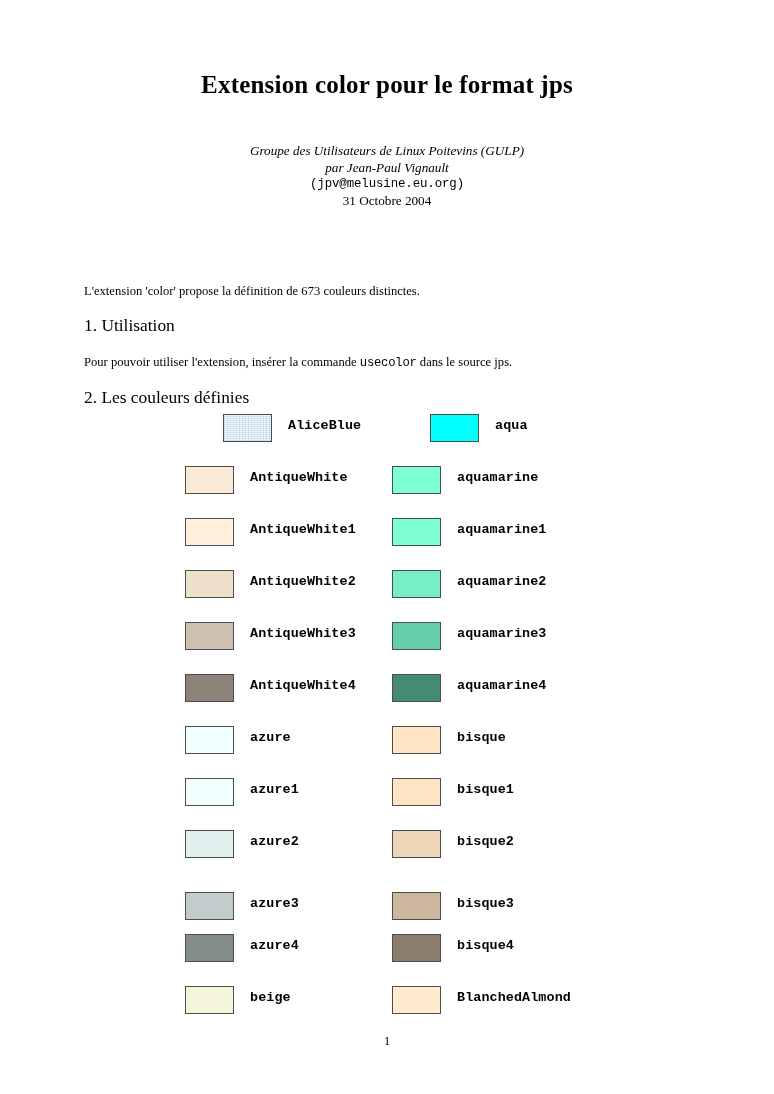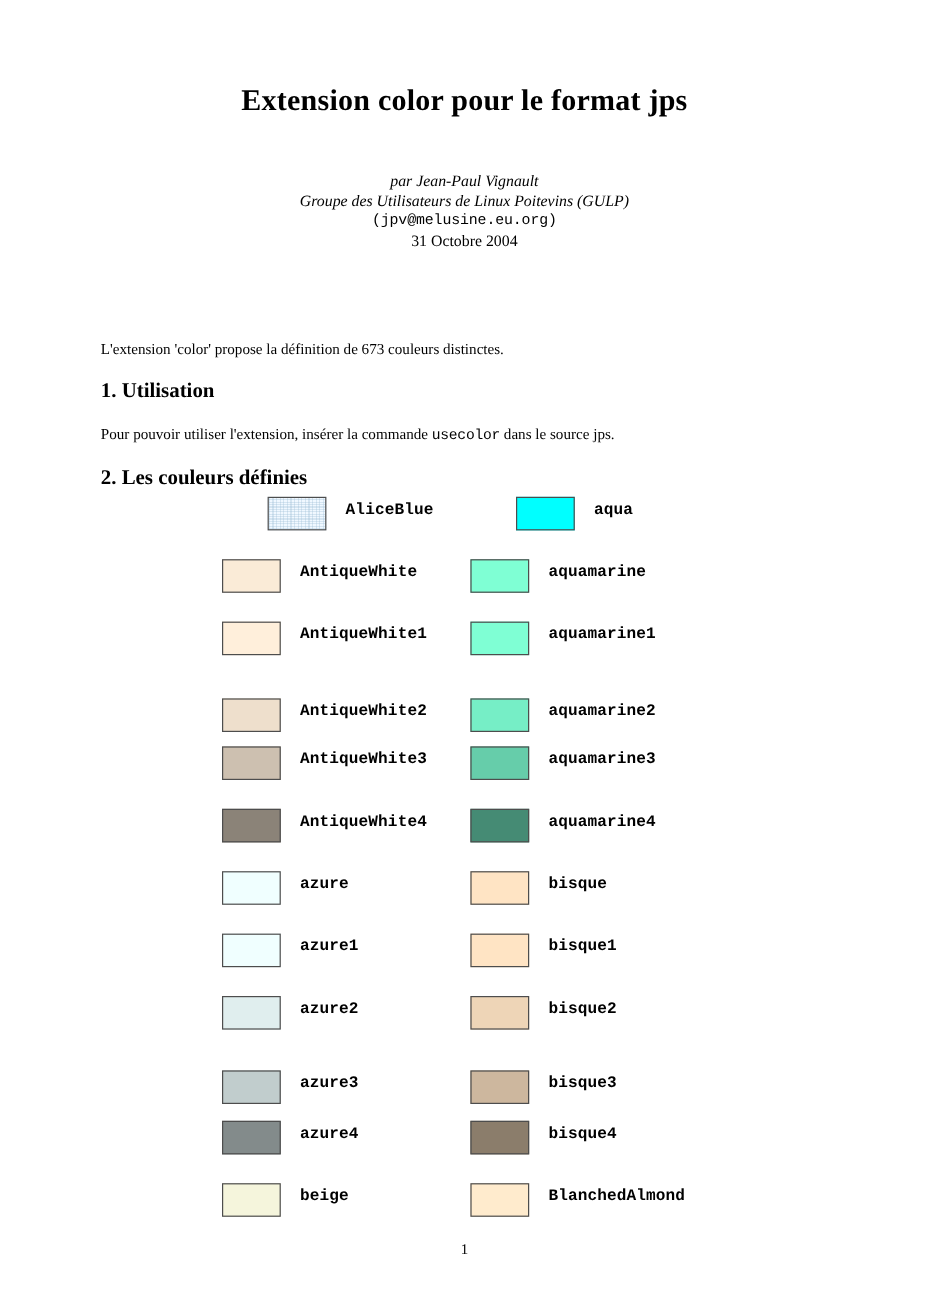--- a/index.html
+++ b/index.html
@@ -71,21 +71,21 @@
     top: 270px;
     width: 610px;
     font-size: 12.6px;
     line-height: 16px;
   }
 
   .section-head {
     position: absolute;
     left: 84px;
     font-family: "Liberation Serif", "DejaVu Serif", serif;
-    font-weight: bold;
+    font-weight: normal;
     font-size: 17.4px;
   }
   .section-head.s1 { top: 301px; }
   .section-head.s2 { top: 373px; }
 
   .usage-par {
     position: absolute;
     left: 84px;
     top: 341px;
     width: 610px;
@@ -164,22 +164,22 @@
   }
 </style>
 </head>
 <body>
 
 <div class="page">
 
   <h1 class="doc-title">Extension color pour le format jps</h1>
 
   <div class="author-block">
+    <span class="author-line">Groupe des Utilisateurs de Linux Poitevins (GULP)</span>
     <span class="author-line">par Jean-Paul Vignault</span>
-    <span class="author-line">Groupe des Utilisateurs de Linux Poitevins (GULP)</span>
     <span class="author-email">(jpv@melusine.eu.org)</span>
     <span class="author-date">31  Octobre 2004</span>
   </div>
 
   <p class="intro-par">L'extension 'color' propose la définition de 673 couleurs distinctes.</p>
 
   <h2 class="section-head s1">1. Utilisation</h2>
 
   <p class="usage-par">
     <span>Pour pouvoir utiliser l'extension, insérer la commande </span><span class="tt">usecolor</span><span> dans le source jps.</span>
@@ -211,21 +211,21 @@
       <div class="color-row" style="top: 104px;">
         <div class="color-entry col-left">
           <div class="swatch" style="background-color: rgb(255, 239, 219); border-color: rgb(77, 77, 77);"></div>
           <div class="color-label">AntiqueWhite1</div>
         </div>
         <div class="color-entry col-right">
           <div class="swatch" style="background-color: rgb(127, 255, 212); border-color: rgb(77, 77, 77);"></div>
           <div class="color-label">aquamarine1</div>
         </div>
       </div>
-      <div class="color-row" style="top: 156px; margin-top: 12px;">
+      <div class="color-row" style="top: 156px;">
         <div class="color-entry col-left">
           <div class="swatch" style="background-color: rgb(238, 223, 204); border-color: rgb(77, 77, 77);"></div>
           <div class="color-label">AntiqueWhite2</div>
         </div>
         <div class="color-entry col-right">
           <div class="swatch" style="background-color: rgb(118, 238, 198); border-color: rgb(77, 77, 77);"></div>
           <div class="color-label">aquamarine2</div>
         </div>
       </div>
       <div class="color-row" style="top: 208px;">

